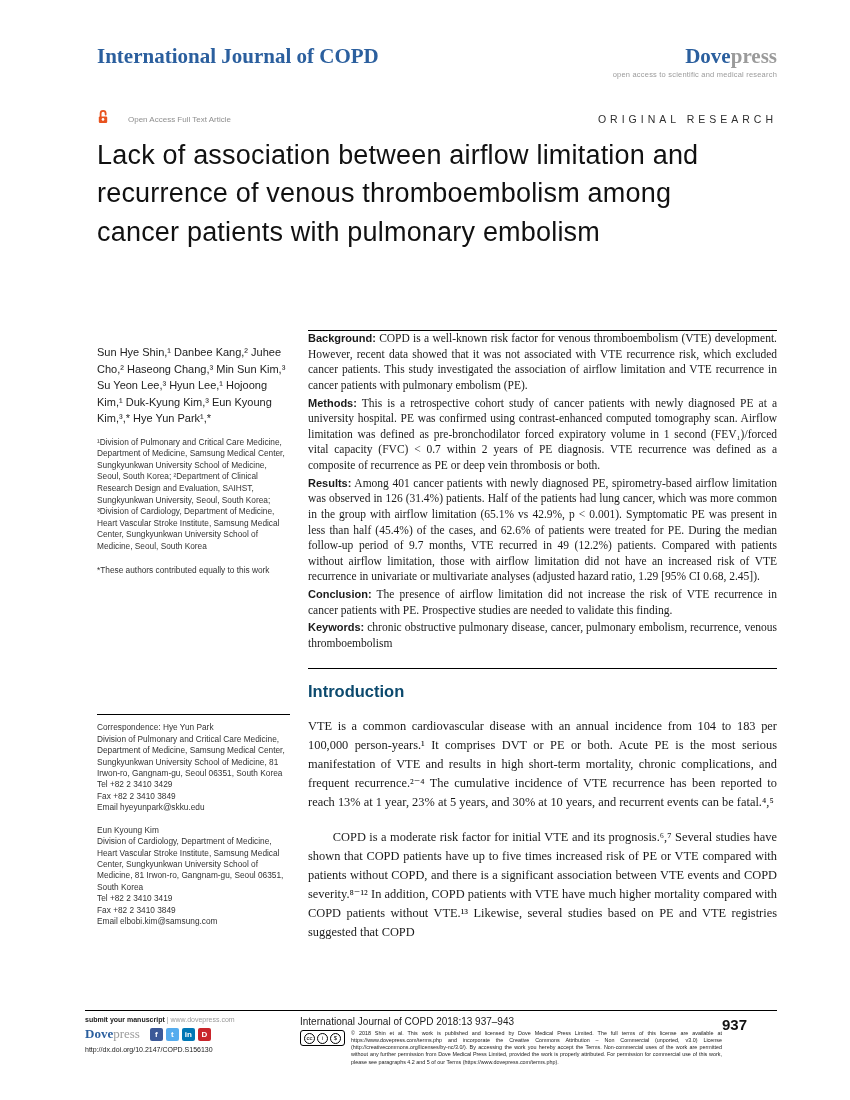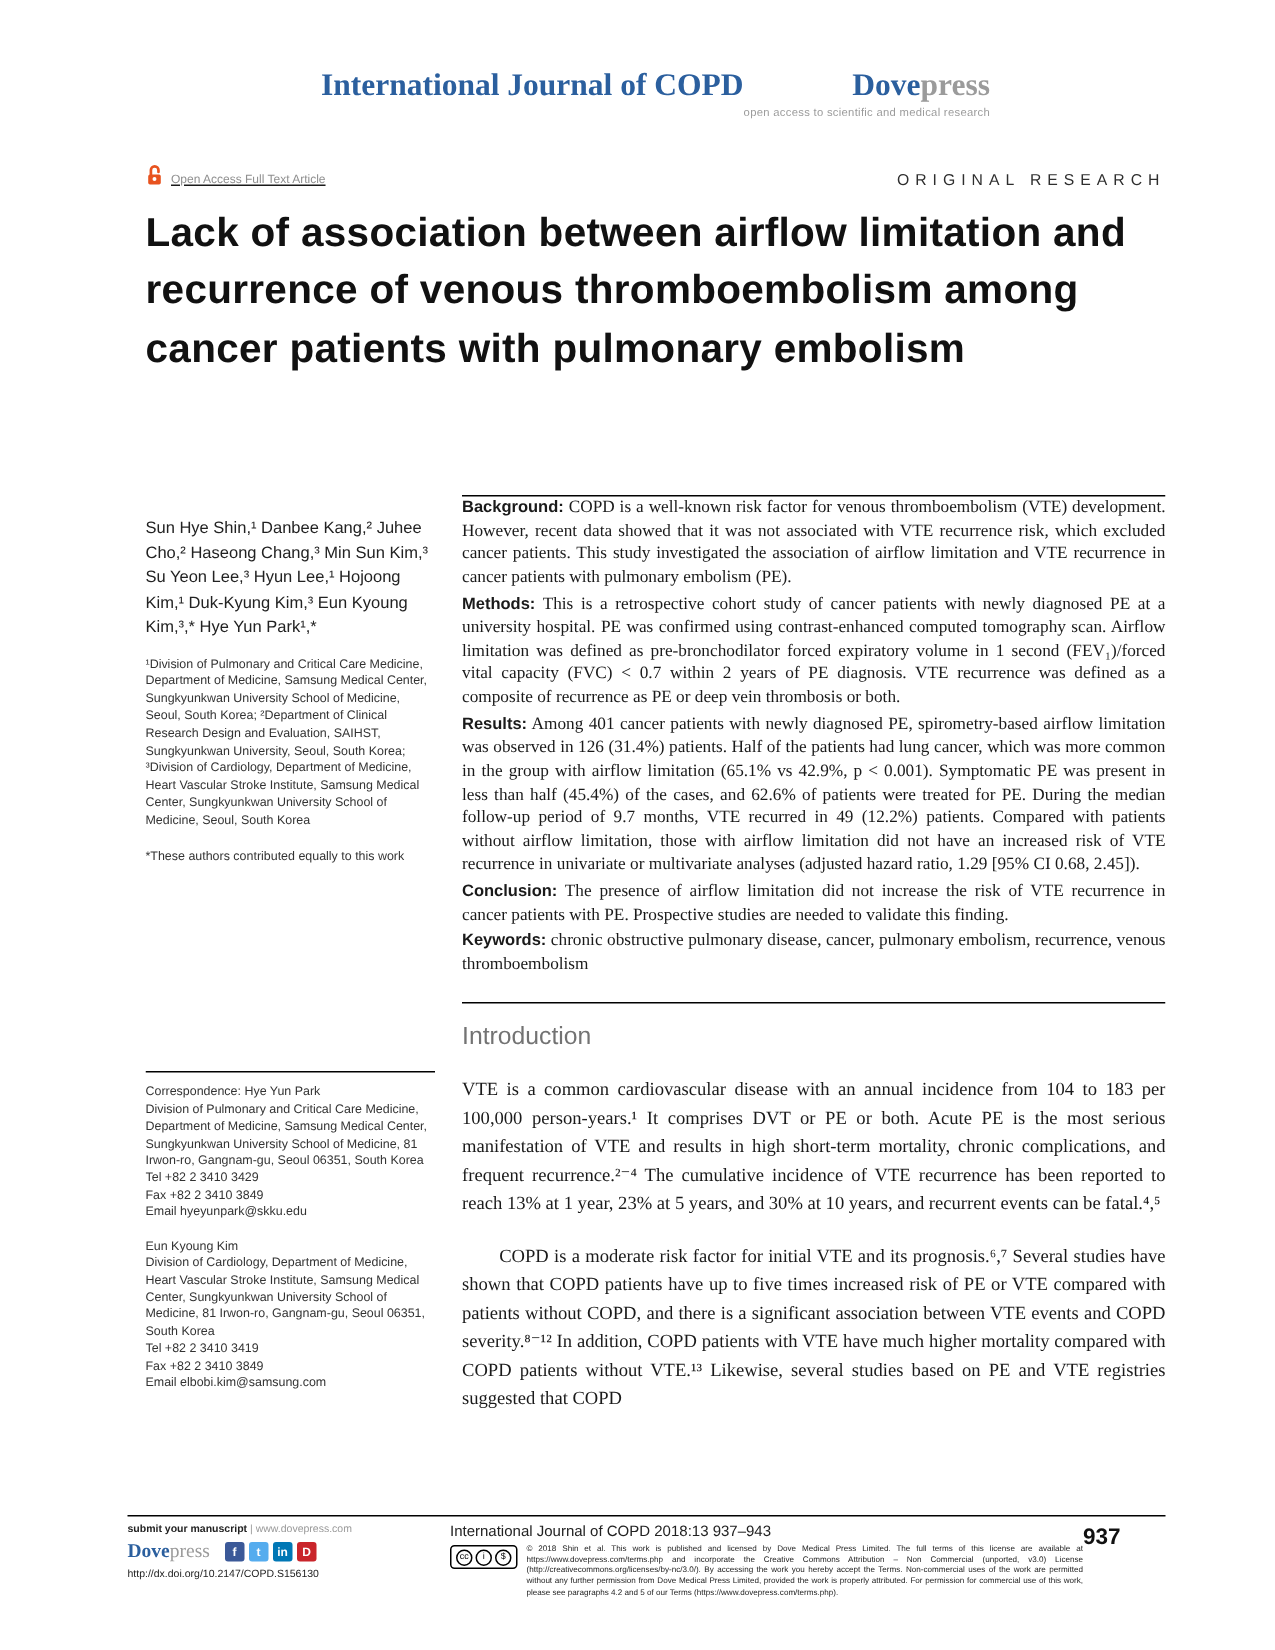--- a/index.html
+++ b/index.html
@@ -9,50 +9,50 @@
   *{margin:0;padding:0;box-sizing:border-box;}
   html,body{background:#ffffff;}
   body{
     width:850px;height:1100px;position:relative;
     font-family:"Liberation Sans","DejaVu Sans",sans-serif;color:#1a1a1a;overflow:hidden;
   }
   .serif{font-family:"Liberation Serif","DejaVu Serif",serif;}
 
   
   .header{position:absolute;top:44px;left:97px;right:73px;}
-  .header-row1{display:flex;justify-content:center;align-items:flex-start;}
+  .header-row1{display:flex;justify-content:space-between;align-items:flex-start;}
   .journal-name{font-family:"Liberation Serif","DejaVu Serif",serif;font-weight:bold;font-size:21px;color:var(--dove-blue);}
   .dove-logo{font-family:"Liberation Serif","DejaVu Serif",serif;font-size:21px;text-align:right;}
   .dove-logo .d1{color:var(--dove-blue);font-weight:bold;}
   .dove-logo .d2{color:#9b9b9b;font-weight:bold;}
   .tagline{text-align:right;font-size:7.5px;color:#9b9b9b;margin-top:1px;letter-spacing:.2px;}
   .header-row2{display:flex;justify-content:space-between;align-items:center;margin-top:30px;}
-  .oa-wrap{display:flex;align-items:center;gap:5px;text-decoration:underline;}
+  .oa-wrap{display:flex;align-items:center;gap:19px;}
   .oa-label{font-size:8px;color:#8f8f8f;}
   .article-type{font-size:10.5px;letter-spacing:4px;color:#2e2e2e;}
 
   
-  .title{position:absolute;top:136px;left:97px;right:60px;font-size:27px;line-height:1.42;font-weight:700;color:#111;letter-spacing:.2px;}
+  .title{position:absolute;top:136px;left:97px;right:60px;font-size:27px;line-height:1.42;font-weight:400;color:#111;letter-spacing:.2px;}
 
   
   .columns{position:absolute;top:330px;left:97px;right:73px;height:680px;display:flex;gap:18px;overflow:hidden;}
   .left-col{width:193px;flex:none;display:flex;flex-direction:column;}
   .authors{font-size:11px;line-height:1.5;margin-top:14px;color:#222;}
   .affiliations{font-size:8.3px;line-height:1.4;margin-top:10px;color:#333;}
   .equal-note{font-size:8.3px;line-height:1.4;margin-top:12px;color:#333;}
   .corr-rule{border:none;border-top:1px solid #000;margin-top:138px;}
   .corr-block{font-size:8.3px;line-height:1.38;color:#333;margin-top:7px;}
   .corr-block + .corr-block{margin-top:11px;}
   .corr-line{display:block;}
 
   .right-col{flex:1;border-top:1.5px solid #000;}
   .abstract p{font-size:11.5px;line-height:1.36;text-align:justify;margin-bottom:2px;}
   .abstract p b{font-family:"Liberation Sans","DejaVu Sans",sans-serif;font-size:11px;}
   .abs-rule{border:none;border-top:1px solid #000;margin-top:16px;}
-  .intro-heading{font-size:16.5px;font-weight:normal;margin-top:13px;margin-bottom:7px;color:#737373;}
+  .intro-heading{font-size:16.5px;font-weight:bold;margin-top:13px;margin-bottom:7px;color:#0c4a6e;}
   .intro p{font-size:12.4px;line-height:1.54;text-align:justify;margin-top:16px;}
   .intro p.indent{text-indent:2em;}
 
   
   .footer{position:absolute;top:1010px;left:85px;right:73px;}
   .footer-rule{border:none;border-top:1px solid #000;margin-bottom:5px;}
   .footer-row{display:flex;align-items:flex-start;}
   .footer-left{width:215px;flex:none;}
   .submit-line{font-size:7px;color:#222;}
   .submit-line .bold{font-weight:bold;}

